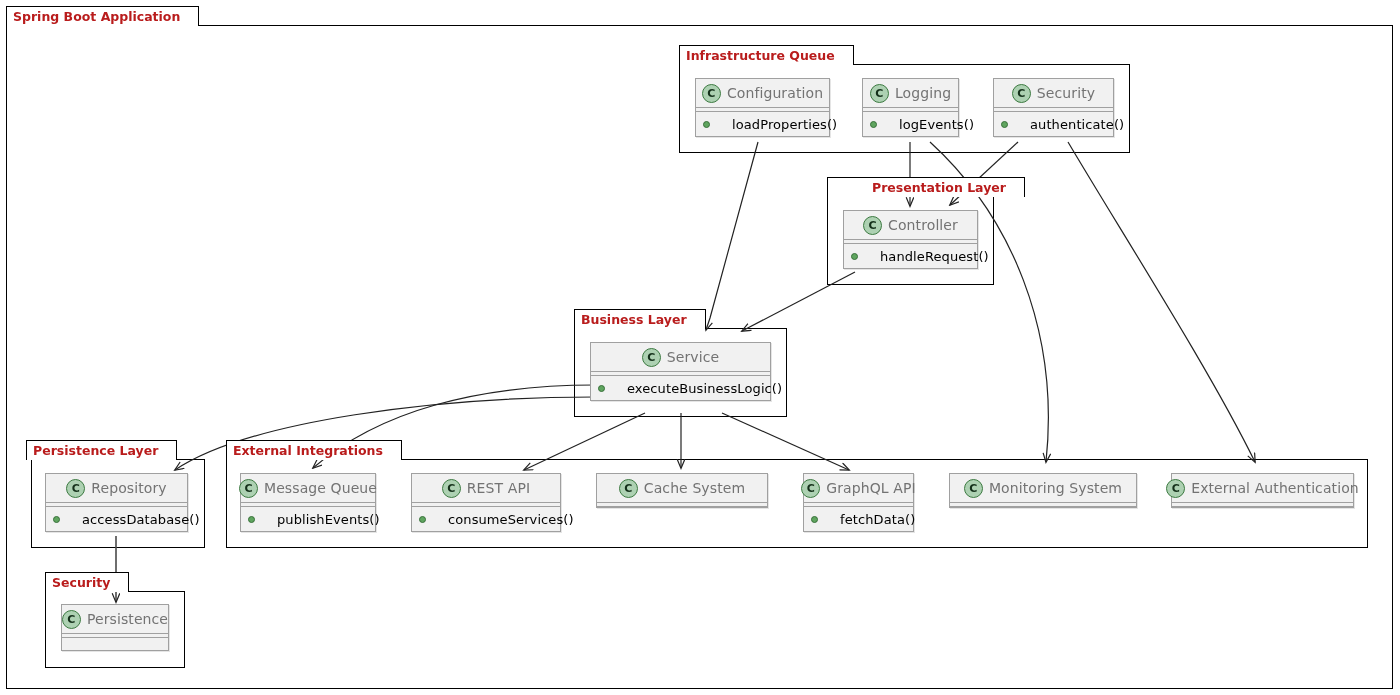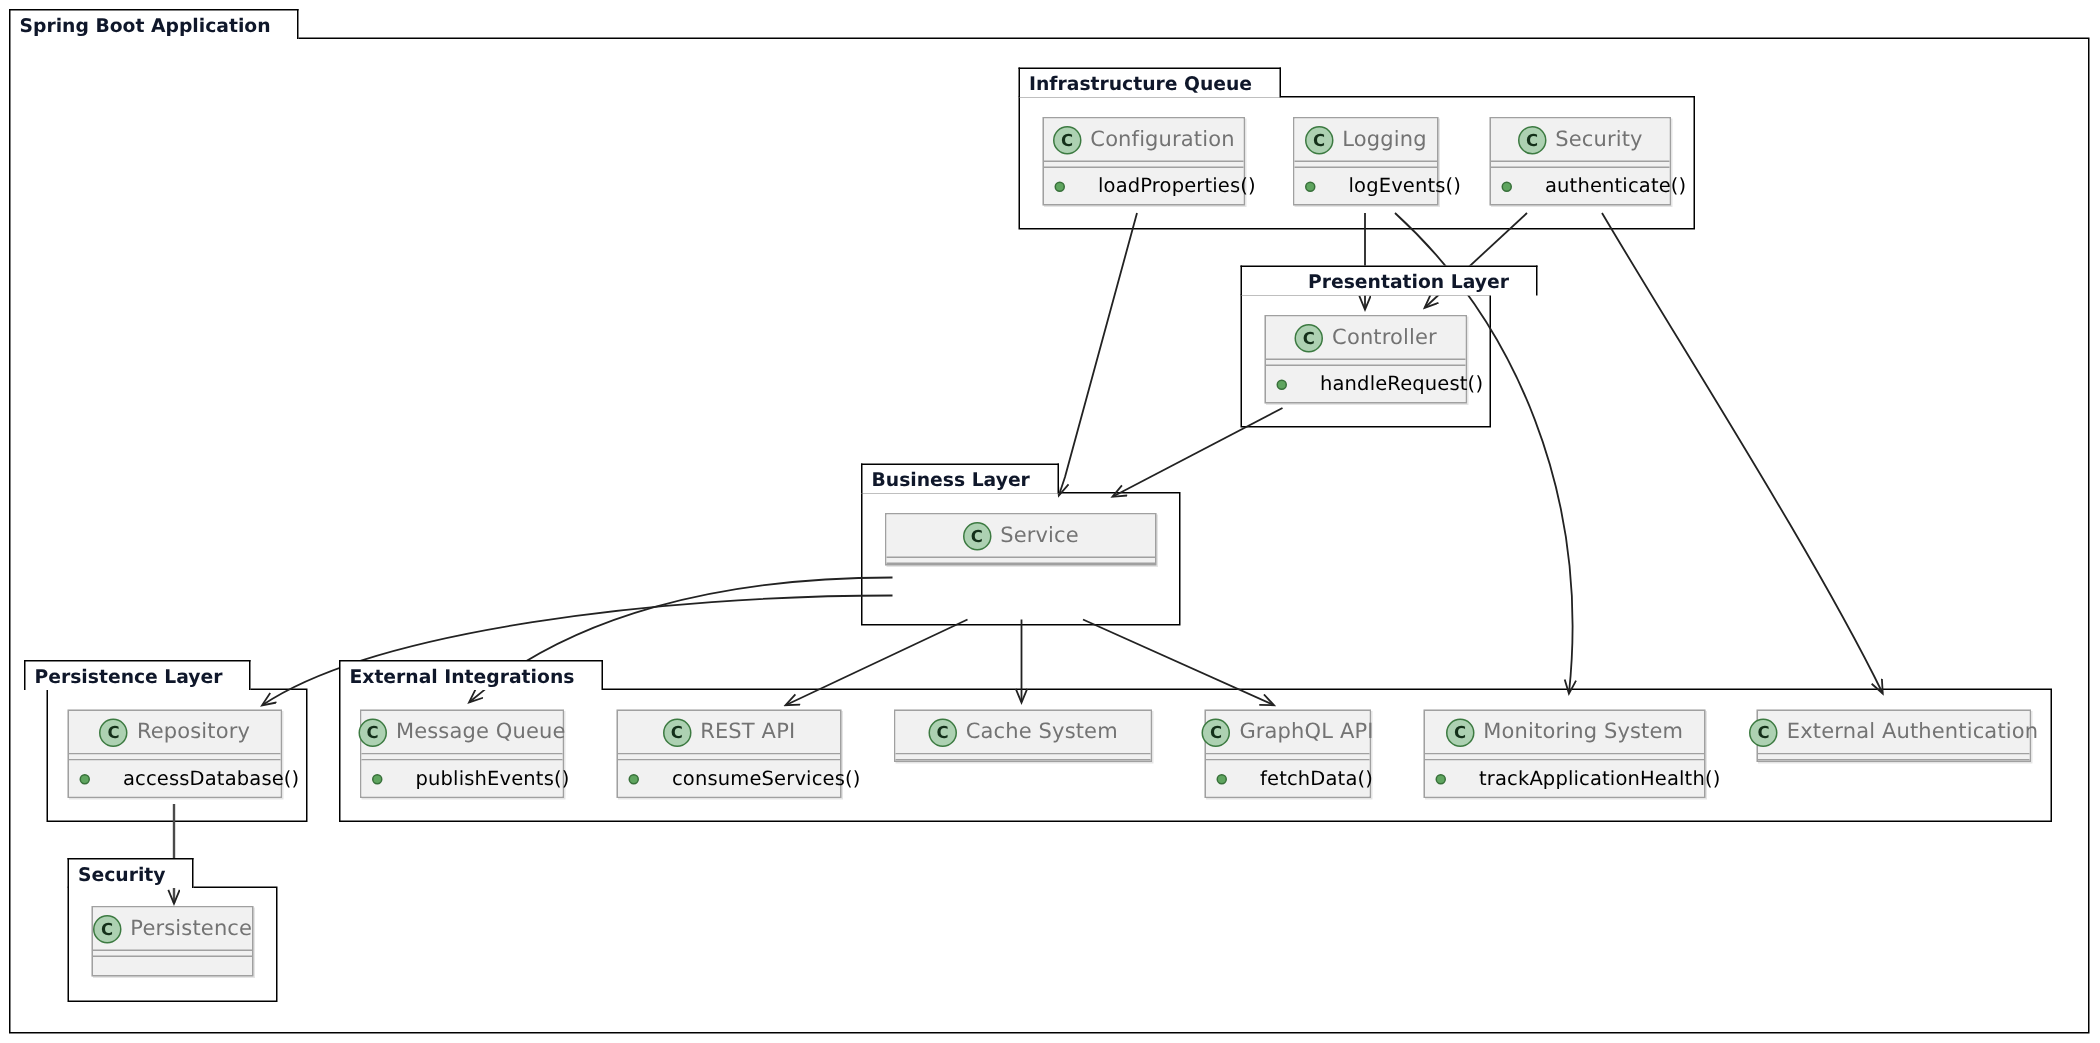--- a/index.html
+++ b/index.html
@@ -20,21 +20,21 @@
     border: 1.4px solid #000000;
     border-bottom: none;
     background: #FFFFFF;
     box-sizing: border-box;
     height: 20px;
     display: flex;
     align-items: center;
     padding: 0 4px 0 6px;
     font-weight: bold;
     font-size: 12.5px;
-    color: #0f172a;
+    color: #b91c1c;
     white-space: nowrap;
     z-index: 4;
   }
   .pkg-tab .slant {
     display: inline-block;
     width: 13px;
     height: 20px;
     margin-left: 1px;
     position: relative;
     overflow: hidden;
@@ -248,23 +248,27 @@
     <span class="slant"></span>
   </div>
   <div class="pkg-body" style="left:574px; top:328px; width:213px; height:89px;"></div>
 
   <div class="cls" style="left:590px; top:342px; width:181px;">
     <div class="cls-head">
       <span class="cicon">C</span>
       <span class="cls-name">Service</span>
     </div>
     <div class="cls-sep"></div>
-  </div>
-
-  <div class="pkg-tab" style="left:16px; top:440px;">
+    <div class="cls-meth">
+      <span class="mdot"></span>
+      <span class="meth-name">executeBusinessLogic()</span>
+    </div>
+  </div>
+
+  <div class="pkg-tab" style="left:26px; top:440px;">
     <span>Persistence Layer</span>
     <span class="slant"></span>
   </div>
   <div class="pkg-body" style="left:31px; top:459px; width:174px; height:89px;"></div>
 
   <div class="cls" style="left:45px; top:473px; width:143px;">
     <div class="cls-head">
       <span class="cicon">C</span>
       <span class="cls-name">Repository</span>
     </div>
@@ -339,24 +343,20 @@
       <span class="meth-name">fetchData()</span>
     </div>
   </div>
 
   <div class="cls" style="left:949px; top:473px; width:188px;">
     <div class="cls-head">
       <span class="cicon">C</span>
       <span class="cls-name">Monitoring System</span>
     </div>
     <div class="cls-sep"></div>
-    <div class="cls-meth">
-      <span class="mdot"></span>
-      <span class="meth-name">trackApplicationHealth()</span>
-    </div>
   </div>
 
   <div class="cls" style="left:1171px; top:473px; width:183px;">
     <div class="cls-head">
       <span class="cicon">C</span>
       <span class="cls-name">External Authentication</span>
     </div>
     <div class="cls-sep"></div>
   </div>
 

